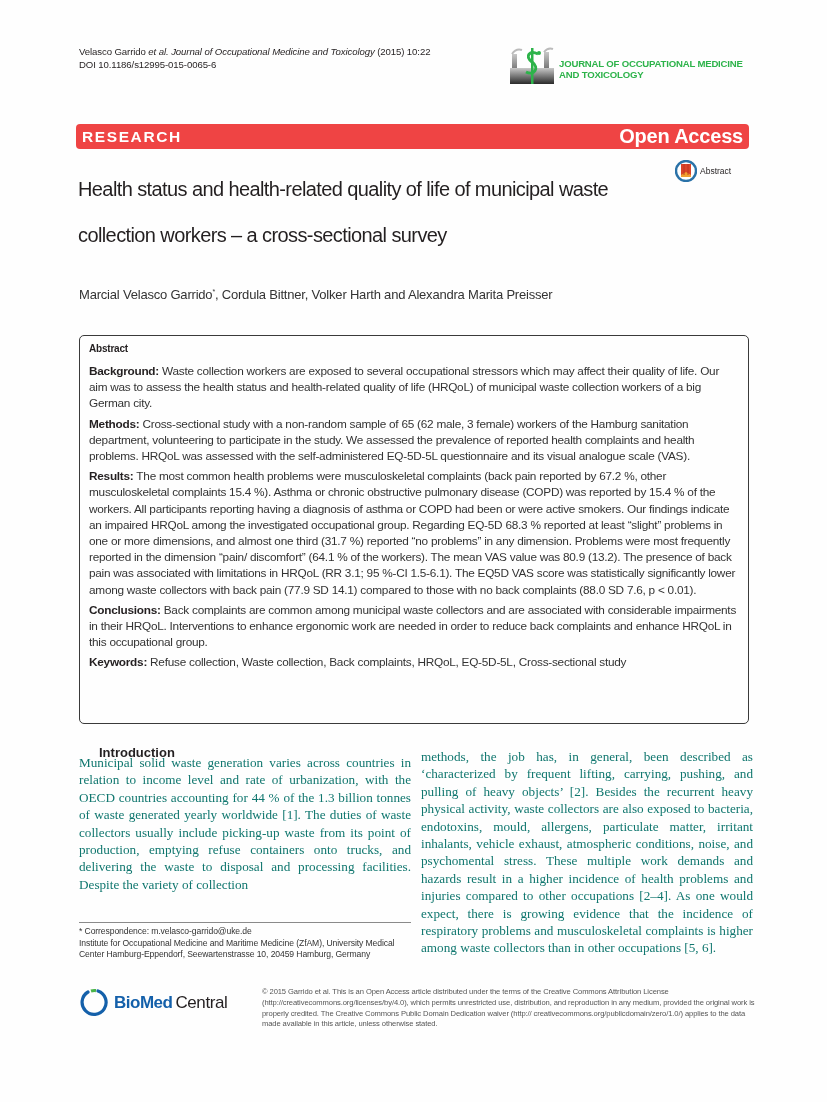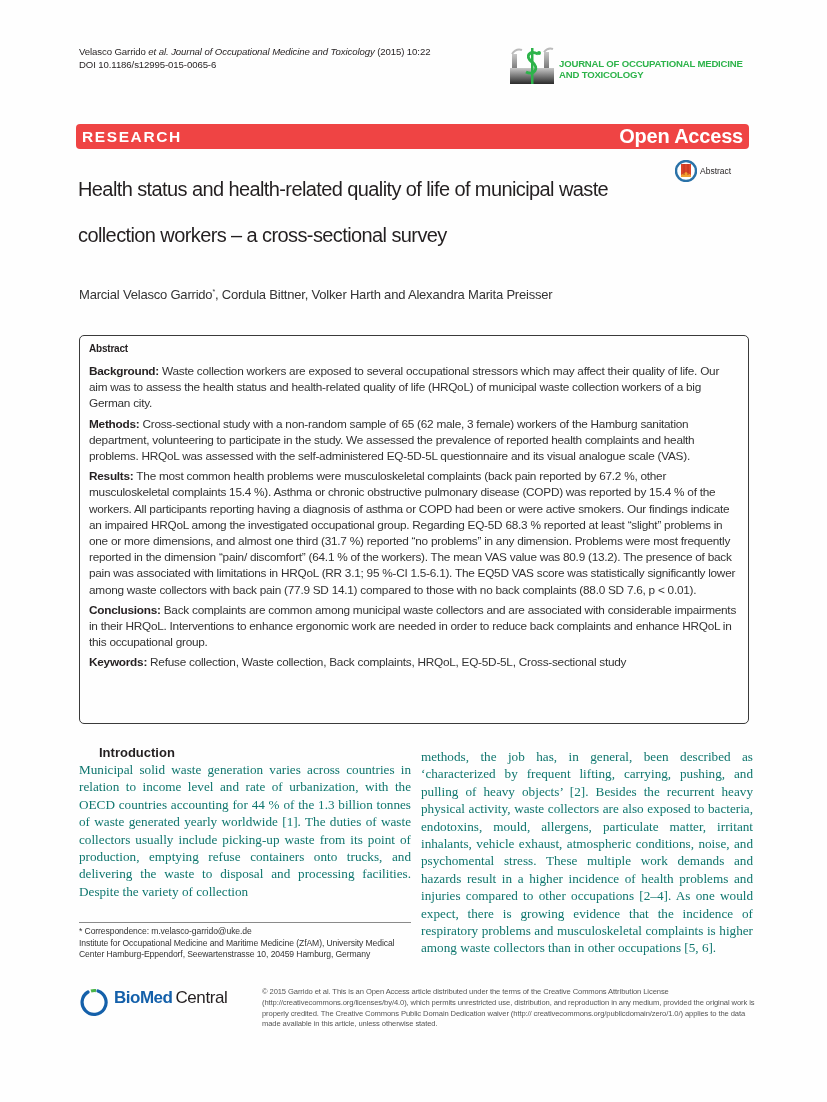--- a/index.html
+++ b/index.html
@@ -27,26 +27,26 @@
 
     .abstract { position: absolute; left: 79px; top: 335px; width: 670px; height: 389px; border: 1.3px solid #3a3a3a; border-radius: 5px; padding: 7px 10px 0 9px; }
     .abstract h2 { font-size: 10px; font-weight: bold; margin-bottom: 9px; letter-spacing: -0.2px; }
     .abstract p { font-size: 11.8px; line-height: 16.2px; color: #333; margin-bottom: 4px; letter-spacing: -0.25px; }
     .abstract p b { color: #231f20; }
 
     .col { position: absolute; top: 744px; width: 332px; font-family: Liberation Serif, serif; font-size: 13.2px; line-height: 17.4px; text-align: justify; color: #0f766e; }
     .col.left { left: 79px; }
     .col.right { left: 421px; top: 748px; }
     .intro-h { position: absolute; left: 79px; top: 745px; font-family: "Liberation Sans", sans-serif; font-weight: bold; font-size: 13px; margin-left: 20px; }
-    .col.left p { margin-top: 17px; }
+    .col.left p { margin-top: 10px; }
 
     .footnote-rule { position: absolute; left: 79px; top: 922px; width: 332px; height: 1px; background: #8a8a8a; }
     .footnote { position: absolute; left: 79px; top: 926px; width: 335px; font-size: 8.6px; line-height: 11.6px; color: #333; letter-spacing: -0.1px; }
 
-    .bmc-logo { position: absolute; left: 79px; top: 988px; display: flex; }
+    .bmc-logo { position: absolute; left: 79px; top: 988px; display: flex; align-items: center; }
     .bmc-logo .bio { font-weight: 900; font-size: 17px; color: #1460aa; margin-left: 5px; letter-spacing: -0.5px; }
     .bmc-logo .central { font-size: 17px; color: #231f20; margin-left: 3px; letter-spacing: -0.4px; }
 
     .license { position: absolute; left: 262px; top: 987px; width: 500px; font-size: 7.6px; line-height: 10.8px; color: #555; letter-spacing: -0.1px; }
   </style>
 </head>
 <body>
 
 <div class="running-head">
   <div>

